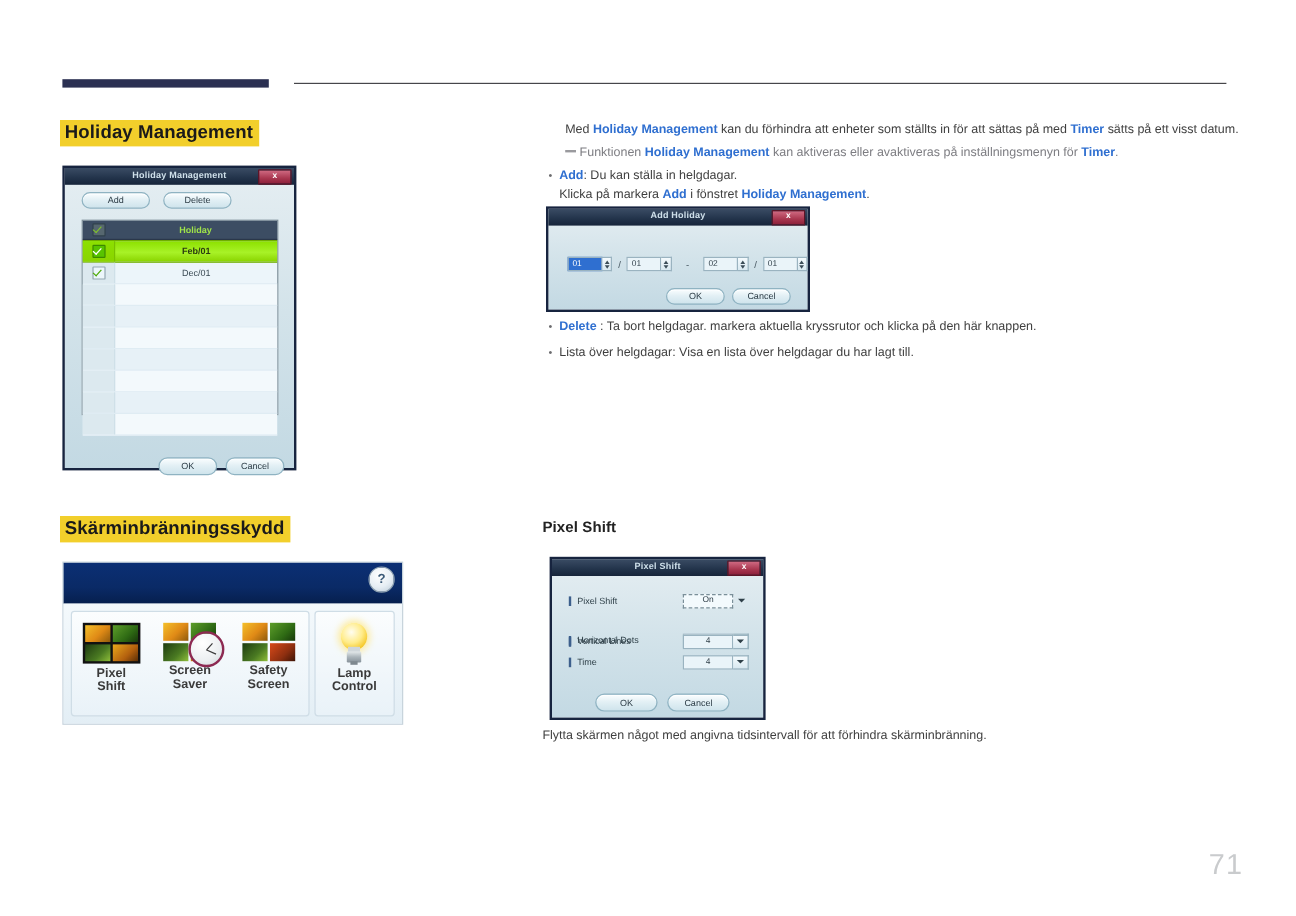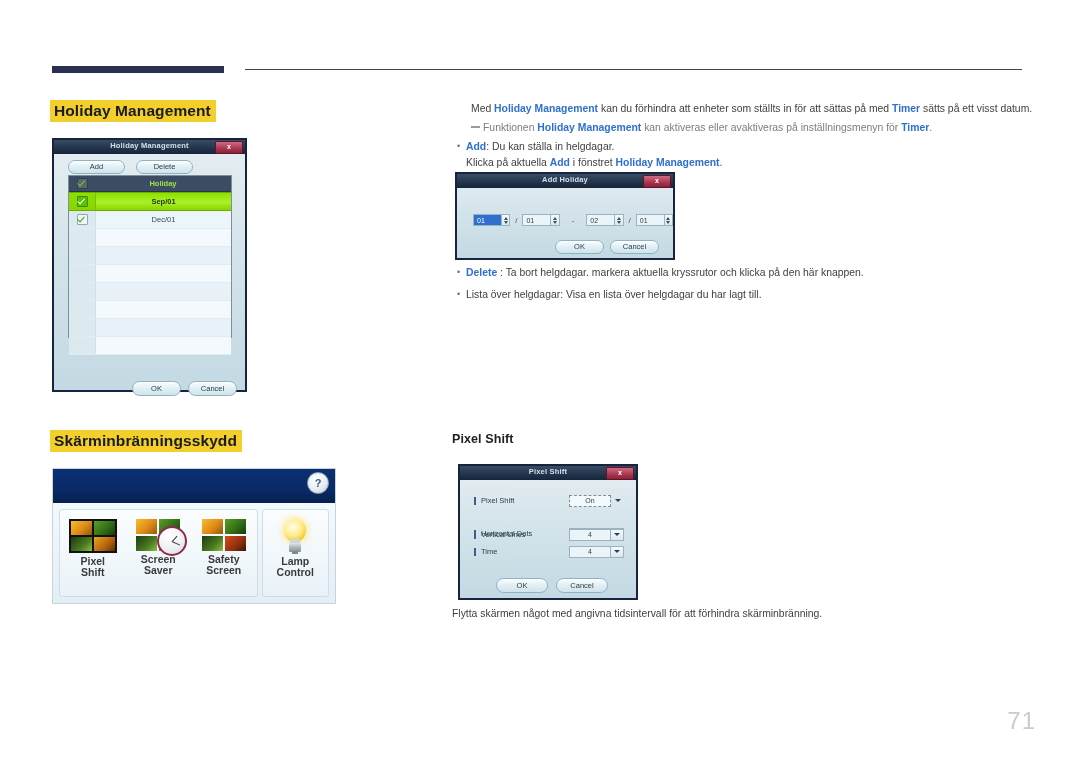--- a/index.html
+++ b/index.html
@@ -62,21 +62,21 @@
     color:#2c3c46;text-align:center;font-size:7.5px;line-height:1;
     display:flex;align-items:center;justify-content:center;
     box-shadow:0 1px 0 rgba(255,255,255,.8) inset;
   }
 
   
   #dlg-holiday{left:52px;top:138px;width:195px;height:254px;}
   #hm-add{position:absolute;left:14px;top:6px;width:57px;height:14px;}
   #hm-del{position:absolute;left:82px;top:6px;width:57px;height:14px;}
 
-  .hm-list{position:absolute;left:14px;top:21px;width:164px;height:163px;
+  .hm-list{position:absolute;left:14px;top:29px;width:164px;height:163px;
            background:#ecf5fa;border:1px solid #7e8f99;box-sizing:border-box;text-align:center;}
   .hm-hdr{display:flex;height:15px;background:#3c4d63;
           border-bottom:1px solid #2a374a;}
   .hm-hdr .c1{width:26px;display:flex;align-items:center;justify-content:center;}
   .hm-hdr .c2{flex:1;display:flex;align-items:center;justify-content:center;
               font-size:7.5px;font-weight:bold;color:#9fe34a;}
   .hm-row{display:flex;height:17px;border-bottom:1px solid #dfecf3;}
   .hm-row .c1{width:26px;display:flex;align-items:center;justify-content:center;
               background:#dce9ef;border-right:1px solid #cfe0e8;}
   .hm-row .c2{flex:1;display:flex;align-items:center;justify-content:center;
@@ -201,21 +201,21 @@
     <span>Med </span><span class="blue">Holiday Management</span><span> kan du förhindra att enheter som ställts in för att sättas på med </span><span class="blue">Timer</span><span> sätts på ett visst datum.</span>
   </div>
 
   <div class="rcol" id="t-note">
     <span class="note-dash"></span><span>Funktionen </span><span class="blue">Holiday Management</span><span> kan aktiveras eller avaktiveras på inställningsmenyn för </span><span class="blue">Timer</span><span>.</span>
   </div>
 
   <div class="bullet" id="b-add">
     <span class="dot">•</span>
     <span class="bt"><span class="blue">Add</span><span>: Du kan ställa in helgdagar.</span></span>
-    <span class="bt"><span>Klicka på aktuella </span><span class="blue">Add</span><span> i fönstret </span><span class="blue">Holiday Management</span><span>.</span></span>
+    <span class="bt"><span>Klicka på markera </span><span class="blue">Add</span><span> i fönstret </span><span class="blue">Holiday Management</span><span>.</span></span>
   </div>
 
   <div class="bullet" id="b-del">
     <span class="dot">•</span>
     <span class="bt"><span class="blue">Delete</span><span> : Ta bort helgdagar. markera aktuella kryssrutor och klicka på den här knappen.</span></span>
   </div>
 
   <div class="bullet" id="b-list">
     <span class="dot">•</span>
     <span class="bt">Lista över helgdagar: Visa en lista över helgdagar du har lagt till.</span>
@@ -236,21 +236,21 @@
         <div class="hm-hdr">
           <div class="c1">
               <span class="cb hdr on"></span>
             </div>
           <div class="c2">Holiday</div>
         </div>
         <div class="hm-row sel">
           <div class="c1">
               <span class="cb ong on"></span>
             </div>
-          <div class="c2">Sep/01</div>
+          <div class="c2">Feb/01</div>
         </div>
         <div class="hm-row">
           <div class="c1">
               <span class="cb on"></span>
             </div>
           <div class="c2">Dec/01</div>
         </div>
         <div class="hm-row alt">
             <div class="c1"></div>
             <div class="c2"></div>

